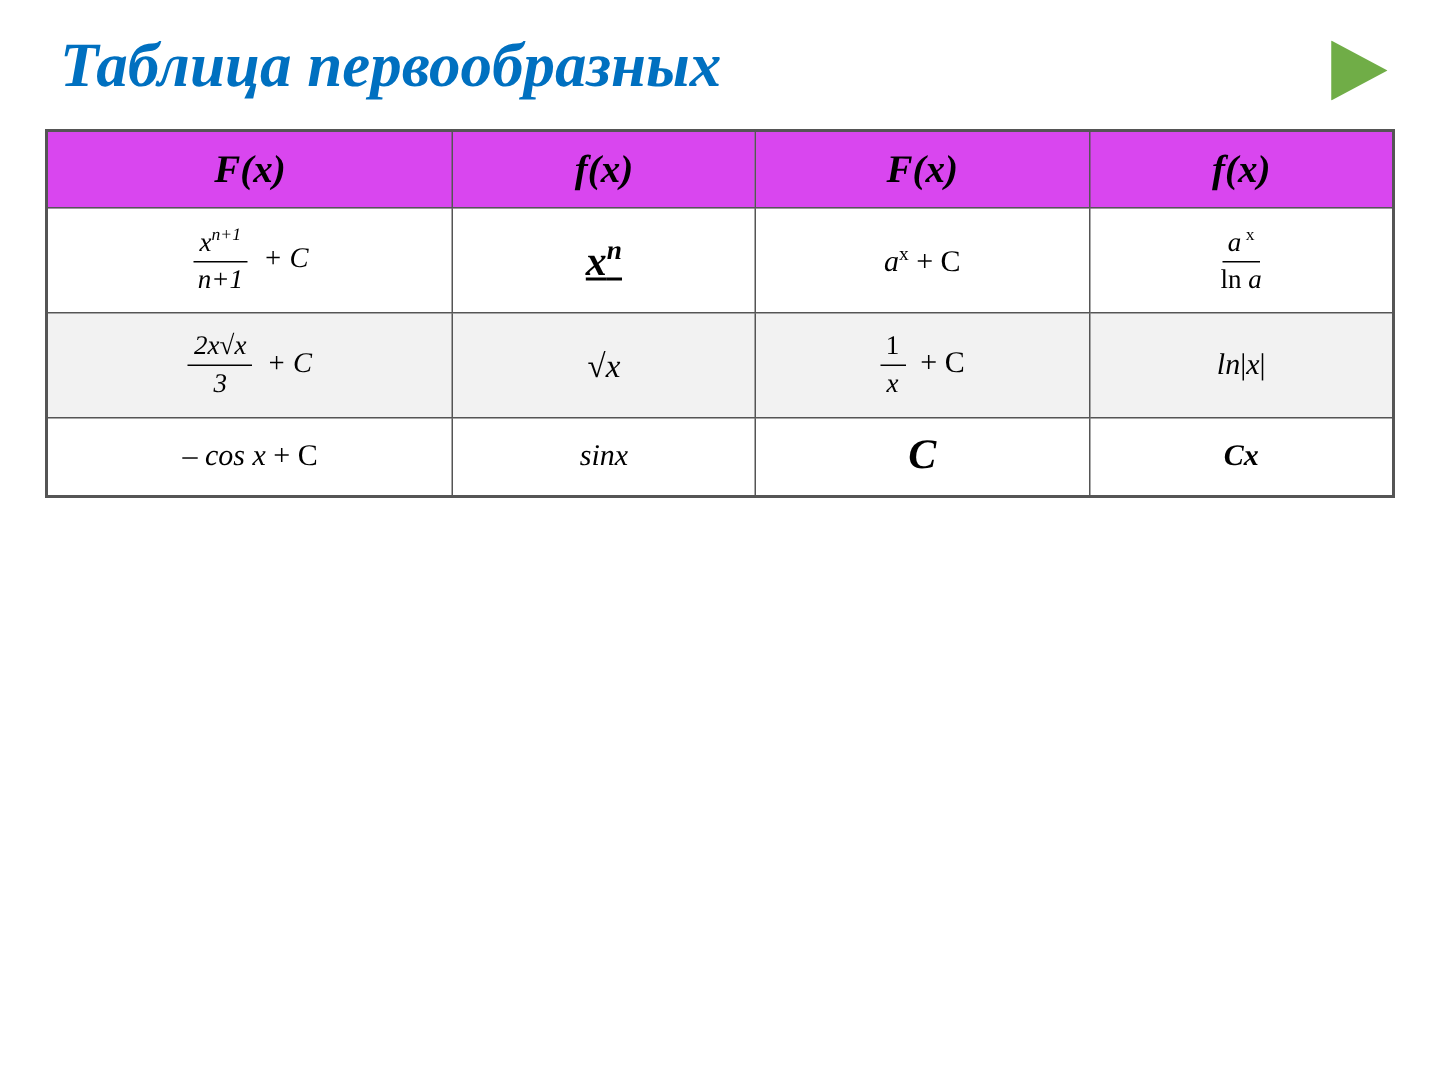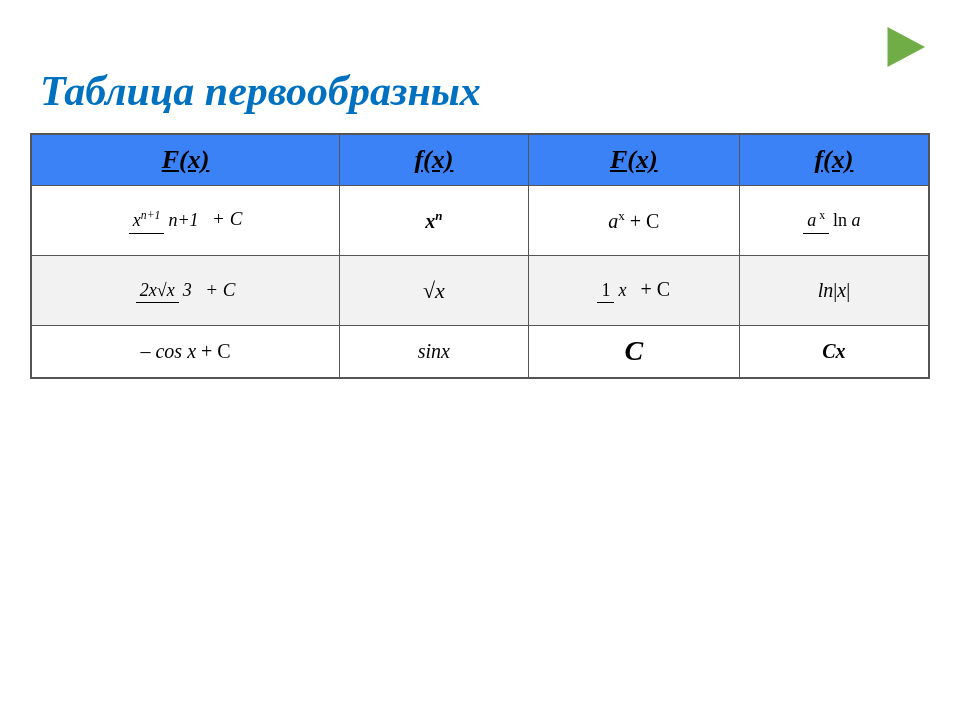--- a/index.html
+++ b/index.html
@@ -18,21 +18,20 @@
     }
 
     .page-title {
       font-size: 42px;
       font-weight: bold;
       color: #0070c0;
       font-style: italic;
       margin-bottom: 18px;
       align-self: flex-start;
       margin-left: 10px;
-      margin-top: 47px;
     }
 
     .play-btn {
       position: absolute;
       top: 22px;
       right: 30px;
       width: 50px;
       height: 50px;
       background: #70ad47;
       clip-path: polygon(15% 10%, 90% 50%, 15% 90%);
@@ -46,42 +45,42 @@
 
     th, td {
       border: 1.5px solid #555;
       text-align: center;
       vertical-align: middle;
       padding: 6px 8px;
       font-size: 20px;
     }
 
     thead th {
-      background-color: #3b82f6;
+      background-color: #d946ef;
       font-size: 26px;
       font-style: italic;
       font-weight: bold;
       padding: 10px 20px;
-      text-decoration: underline;
     }
 
     tbody tr:nth-child(odd) {
       background-color: #ffffff;
     }
     tbody tr:nth-child(even) {
       background-color: #f2f2f2;
     }
 
     .math-expr {
       font-size: 19px;
       font-style: italic;
     }
 
     .fraction {
       display: inline-flex;
+      flex-direction: column;
       align-items: center;
       vertical-align: middle;
       font-size: 18px;
     }
     .fraction .num {
       border-bottom: 1.5px solid #000;
       padding: 1px 4px;
       line-height: 1.2;
     }
     .fraction .den {
@@ -145,21 +144,21 @@
       <td>
         <span class="math-expr">
           <span class="fraction">
             <span class="num"><em>x</em><sup>n+1</sup></span>
             <span class="den"><em>n</em>+1</span>
           </span>
           &nbsp;+ C
         </span>
       </td>
       <td>
-        <span class="bold-italic" style="font-size:20px;"><em><b>x</b></em><sup style="font-size:0.65em;"><b>n</b></sup></span>
+        <span class="bold-italic" style="font-size:28px;text-decoration:underline;"><em><b>x</b></em><sup style="font-size:0.65em;"><b>n</b></sup></span>
       </td>
       <td>
         <em>a</em><sup>x</sup> + C
       </td>
       <td>
         <span class="fraction">
           <span class="num"><em>a</em><sup> x</sup></span>
           <span class="den">ln <em>a</em></span>
         </span>
       </td>

